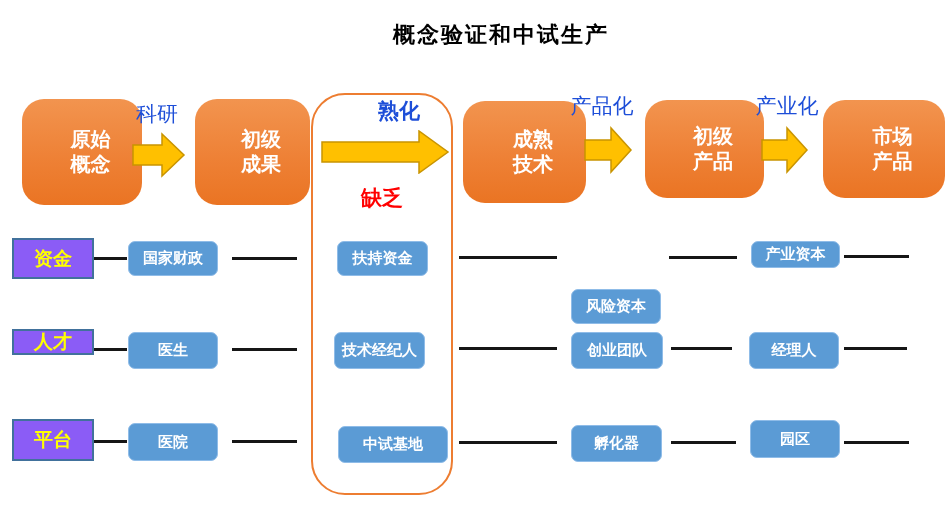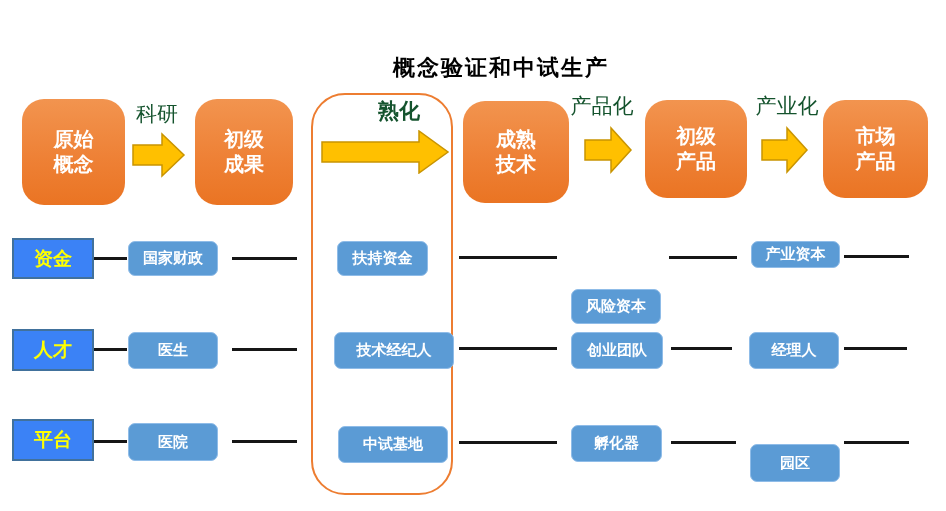--- a/index.html
+++ b/index.html
@@ -2,43 +2,44 @@
 <html><head>
 <meta charset="utf-8">
 <style>
   html,body { margin:0; padding:0; background:#fff; }
   .canvas {
     position:relative; width:946px; height:511px; background:#ffffff;
     font-family:"Liberation Sans", sans-serif; overflow:hidden;
   }
   .title {
     position:absolute; left:393px; top:20px; font-size:22px; font-weight:700;
-    color:#000; letter-spacing:2px; white-space:nowrap;margin-top:33px;
+    color:#000; letter-spacing:2px; white-space:nowrap;
   }
   .obox {
     position:absolute; border-radius:22px;
     background:linear-gradient(180deg,#F2944F 0%, #EE8136 55%, #EA7423 100%);
     color:#fff; font-weight:700; font-size:20px; line-height:25px;
     display:flex; flex-direction:column; align-items:center; justify-content:center;
     text-align:center;
+    padding-left:17px;
   }
   .arrow { position:absolute; }
   .alabel {
-    position:absolute; font-size:21px; color:#14532d; text-align:center; white-space:nowrap;
+    position:absolute; font-size:21px; color:#1d4ed8; text-align:center; white-space:nowrap;
   }
   .alabel.bold { font-weight:700; }
   .alabel.red { font-weight:700; color:#FF0000; }
   .mbox {
     position:absolute; left:311px; top:93px; width:142px; height:402px;
     border:2.5px solid #ED7D31; border-radius:34px; background:transparent;
     box-sizing:border-box;
   }
   .seg { position:absolute; height:3px; background:#161616; }
   .rowlabel {
-    position:absolute; background:#3b82f6; border:2px solid #41719C; box-sizing:border-box;
+    position:absolute; background:#8b5cf6; border:2px solid #41719C; box-sizing:border-box;
     color:#FFFF00; font-weight:700; font-size:19px;
     display:flex; align-items:center; justify-content:center;
   }
   .item {
     position:absolute; background:#5B9BD5; border:1.5px solid #8FBCE8; border-radius:7px;
     box-sizing:border-box; color:#fff; font-weight:700; font-size:15px;
     display:flex; align-items:center; justify-content:center; white-space:nowrap;
   }
 </style>
 </head>
@@ -81,47 +82,48 @@
   </svg>
   <svg class="arrow" style="left:761px;top:126px;" width="48" height="48" viewBox="0 0 48 48">
     <polygon points="1,14 26,14 26,2 46,24 26,46 26,34 1,34" fill="#FFC000" stroke="#C99400" stroke-width="1.5"></polygon>
   </svg>
 
   <div class="mbox"></div>
   <div class="alabel bold" style="left:328px;top:97px;width:142px;">熟化</div>
   <svg class="arrow" style="left:321px;top:130px;" width="129" height="44" viewBox="0 0 129 44">
     <polygon points="1,12 98,12 98,1 127,22 98,43 98,32 1,32" fill="#FFC000" stroke="#C99400" stroke-width="1.5"></polygon>
   </svg>
+  <div class="alabel red" style="left:311px;top:184px;width:142px;">缺乏</div>
 
   <div class="rowlabel" style="left:12px;top:238px;width:82px;height:41px;">资金</div>
   <div class="seg" style="left:94px;top:257px;width:33px;"></div>
   <div class="item" style="left:128px;top:241px;width:90px;height:35px;">国家财政</div>
   <div class="seg" style="left:232px;top:257px;width:65px;"></div>
   <div class="item" style="left:337px;top:241px;width:91px;height:35px;">扶持资金</div>
   <div class="seg" style="left:459px;top:256px;width:98px;"></div>
   <div class="item" style="left:571px;top:241px;width:90px;height:35px;margin-top:48px;">风险资本</div>
   <div class="seg" style="left:669px;top:256px;width:68px;"></div>
   <div class="item" style="left:751px;top:241px;width:89px;height:27px;">产业资本</div>
   <div class="seg" style="left:844px;top:255px;width:65px;"></div>
 
-  <div class="rowlabel" style="left:12px;top:329px;width:82px;height:42px;">人才</div>
+  <div class="rowlabel" style="left:12px;top:329px;width:82px;height:26px;">人才</div>
   <div class="seg" style="left:94px;top:348px;width:33px;"></div>
   <div class="item" style="left:128px;top:332px;width:90px;height:37px;">医生</div>
   <div class="seg" style="left:232px;top:348px;width:65px;"></div>
-  <div class="item" style="left:334px;top:332px;width:120px;height:37px;">技术经纪人</div>
+  <div class="item" style="left:334px;top:332px;width:91px;height:37px;">技术经纪人</div>
   <div class="seg" style="left:459px;top:347px;width:98px;"></div>
   <div class="item" style="left:571px;top:332px;width:92px;height:37px;">创业团队</div>
   <div class="seg" style="left:671px;top:347px;width:61px;"></div>
   <div class="item" style="left:749px;top:332px;width:90px;height:37px;">经理人</div>
   <div class="seg" style="left:844px;top:347px;width:63px;"></div>
 
   <div class="rowlabel" style="left:12px;top:419px;width:82px;height:42px;text-align:right;">平台</div>
   <div class="seg" style="left:94px;top:440px;width:33px;"></div>
   <div class="item" style="left:128px;top:423px;width:90px;height:38px;">医院</div>
   <div class="seg" style="left:232px;top:440px;width:65px;"></div>
   <div class="item" style="left:338px;top:426px;width:110px;height:37px;">中试基地</div>
   <div class="seg" style="left:459px;top:441px;width:98px;"></div>
   <div class="item" style="left:571px;top:425px;width:91px;height:37px;">孵化器</div>
   <div class="seg" style="left:671px;top:441px;width:65px;"></div>
-  <div class="item" style="left:750px;top:444px;width:90px;height:38px;">园区</div>
+  <div class="item" style="left:750px;top:420px;width:90px;height:38px;">园区</div>
   <div class="seg" style="left:844px;top:441px;width:65px;"></div>
 
 </div>
 
 </body></html>

